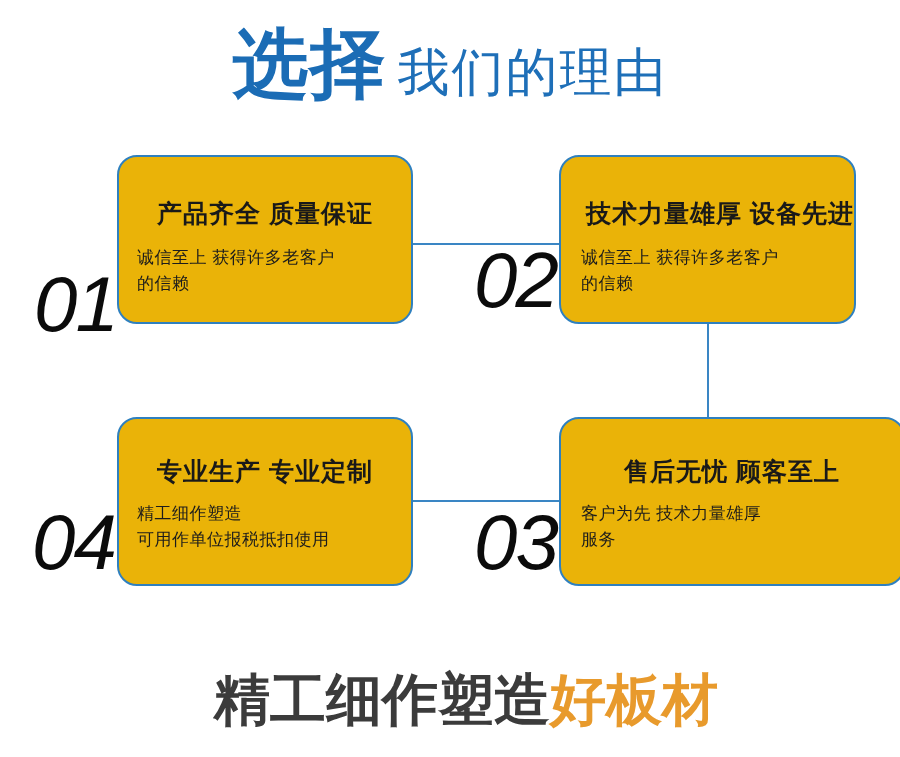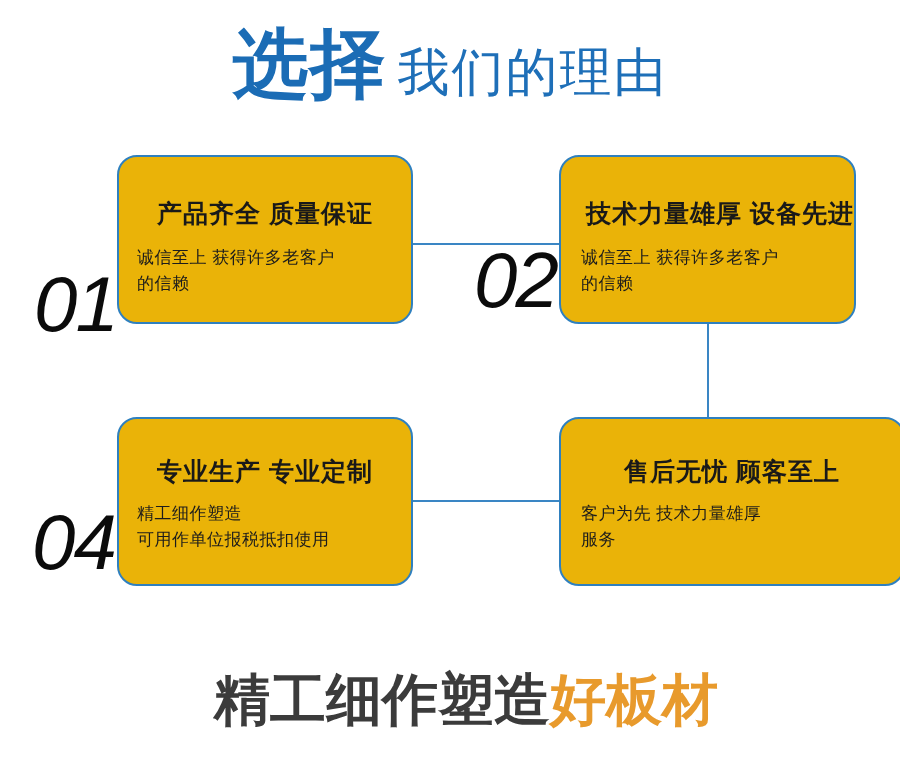--- a/index.html
+++ b/index.html
@@ -181,18 +181,19 @@
     <div class="card-body">精工细作塑造
 可用作单位报税抵扣使用</div>
   </div>
   <div class="card-number" id="num-04">04</div>
 
   <div class="card" id="card-03">
     <div class="card-title">售后无忧 顾客至上</div>
     <div class="card-body">客户为先 技术力量雄厚
 服务</div>
   </div>
+  <div class="card-number" id="num-03">03</div>
 
   <div class="footer">
     <span class="footer-dark">精工细作塑造</span><span class="footer-accent">好板材</span>
   </div>
 
 </div>
 
 </body></html>

